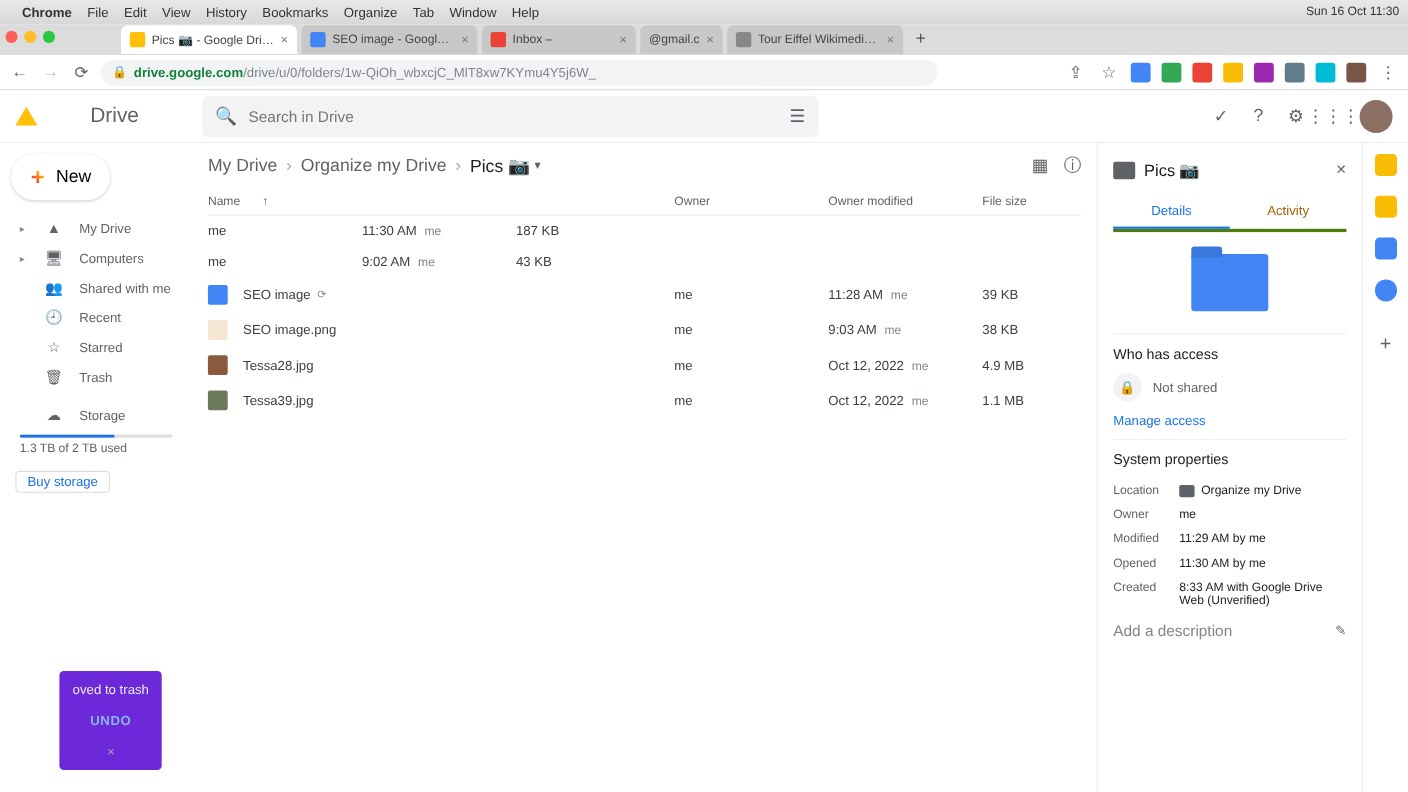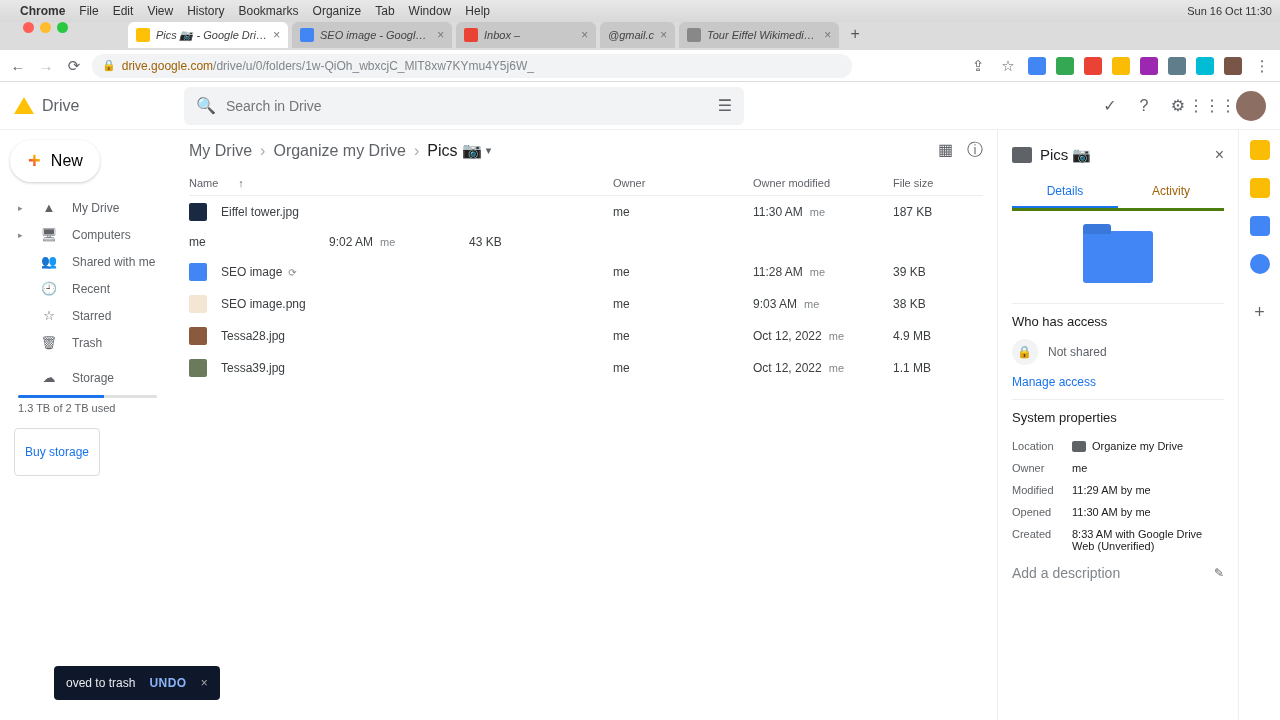--- a/index.html
+++ b/index.html
@@ -7,46 +7,46 @@
 
 
 .menubar { height: 22px; background: linear-gradient(#e8e8e8, #d8d8d8); display: flex; align-items: center; padding: 0 8px; font-size: 12px; color: #333; }
 .menubar .apple { margin-right: 12px; font-size: 13px; }
 .menubar .app-name { font-weight: 600; margin-right: 14px; }
 .menubar .menu-item { margin-right: 14px; cursor: default; }
 .menubar .right { margin-left: auto; display: flex; align-items: center; gap: 10px; }
 .menubar .right span { font-size: 11px; }
 
 
-.tabstrip { height: 28px; background: #dcdcdc; display: flex; align-items: flex-start; padding-left: 23px; font-style: italic; }
+.tabstrip { height: 28px; background: #dcdcdc; display: flex; align-items: center; padding-left: 5px; }
 .traffic { display: flex; gap: 6px; align-items: center; margin-right: 60px; margin-bottom: 6px; }
 .tl { width: 11px; height: 11px; border-radius: 50%; }
 .tl.r { background: #ff5f57; } .tl.y { background: #febc2e; } .tl.g { background: #28c840; }
 .tab { height: 26px; background: #fff; border-radius: 6px 6px 0 0; display: flex; align-items: center; padding: 0 8px; font-size: 11px; color: #444; margin-right: 4px; min-width: 140px; max-width: 160px; gap: 6px; position: relative; }
 .tab.inactive { background: #c8c8c8; }
 .tab .favicon { width: 14px; height: 14px; border-radius: 2px; flex-shrink: 0; }
 .tab .ttext { white-space: nowrap; overflow: hidden; text-overflow: ellipsis; flex: 1; }
 .tab .tclose { color: #777; font-size: 12px; cursor: pointer; }
 .newtab { width: 24px; height: 24px; display: flex; align-items: center; justify-content: center; color: #555; font-size: 16px; cursor: pointer; }
 
 
 .toolbar { height: 32px; background: #fff; border-bottom: 1px solid #ddd; display: flex; align-items: center; padding: 0 8px; gap: 8px; }
 .navbtn { color: #5f6368; font-size: 15px; cursor: pointer; width: 20px; text-align: center; }
 .omnibox { flex: 1; height: 24px; background: #f1f3f4; border-radius: 12px; display: flex; align-items: center; padding: 0 10px; font-size: 12px; color: #333; gap: 6px; max-width: 760px; }
 .omnibox .lock { font-size: 11px; color: #5f6368; }
-.omnibox .url-dark { color: #a16207; }
+.omnibox .url-dark { color: #15803d; font-weight: bold; }
 .omnibox .url-light { color: #80868b; }
 .tb-icons { display: flex; gap: 10px; margin-left: auto; align-items: center; }
 .tb-icon { width: 18px; height: 18px; border-radius: 3px; cursor: pointer; }
 
 
 .drive-header { height: 48px; display: flex; align-items: center; padding: 0 14px; border-bottom: 1px solid #eee; gap: 10px; }
 .drive-logo { display: flex; align-items: center; gap: 8px; width: 160px; }
 .drive-logo .tri { width: 0; height: 0; border-left: 10px solid transparent; border-right: 10px solid transparent; border-bottom: 17px solid #ffc107; position: relative; }
-.drive-logo .name { font-size: 16px; color: #5f6368; }
+.drive-logo .name { font-size: 19px; color: #5f6368; margin-left: 40px; }
 .searchbar { flex: 1; max-width: 560px; height: 38px; background: #f1f3f4; border-radius: 6px; display: flex; align-items: center; padding: 0 12px; gap: 10px; }
 .searchbar input { border: none; background: transparent; flex: 1; font-size: 14px; outline: none; color: #333; }
 .searchbar .filter { color: #5f6368; cursor: pointer; }
 .hdr-icons { margin-left: auto; display: flex; align-items: center; gap: 14px; }
 .hdr-icon { width: 20px; height: 20px; color: #5f6368; cursor: pointer; display: flex; align-items: center; justify-content: center; font-size: 16px; }
 .avatar { width: 30px; height: 30px; border-radius: 50%; background: #8d6e63; }
 
 
 .main { display: flex; height: calc(720px - 22px - 28px - 32px - 48px); }
 
@@ -54,21 +54,21 @@
 .sidebar { width: 175px; padding: 8px 0; }
 .newbtn { margin: 2px 10px 12px; height: 42px; border-radius: 22px; box-shadow: 0 1px 3px rgba(0,0,0,.2); display: flex; align-items: center; padding: 0 18px; gap: 10px; cursor: pointer; width: 90px; }
 .newbtn .plus { font-size: 22px; background: linear-gradient(45deg, #4285f4, #ea4335, #fbbc05, #34a853); -webkit-background-clip: text; color: transparent; font-weight: bold; }
 .sb-item { display: flex; align-items: center; padding: 6px 18px; gap: 14px; font-size: 12px; color: #5f6368; cursor: pointer; border-radius: 0 14px 14px 0; }
 .sb-item .caret { width: 8px; font-size: 9px; color: #888; }
 .sb-item .sicon { width: 18px; text-align: center; font-size: 13px; }
 .sb-item.storage { margin-top: 8px; }
 .storage-text { padding: 4px 18px; font-size: 11px; color: #5f6368; }
 .storage-bar { margin: 4px 18px 0; height: 3px; background: #e0e0e0; border-radius: 2px; overflow: hidden; }
 .storage-bar .fill { height: 100%; width: 62%; background: #1a73e8; }
-.buy { margin: 10px 14px; padding: 16px 10px; border: 1px solid #dadce0; border-radius: 4px; font-size: 12px; color: #1a73e8; cursor: pointer; display: inline-block; }
+.buy { margin: 10px 14px; padding: 2px 10px; border: 1px solid #dadce0; border-radius: 4px; font-size: 12px; color: #1a73e8; cursor: pointer; display: inline-block; }
 
 
 .content { flex: 1; display: flex; }
 .filepane { flex: 1; padding: 0 14px; overflow: auto; border-right: 1px solid #eee; }
 .breadcrumb { display: flex; align-items: center; gap: 8px; padding: 10px 0; font-size: 16px; color: #5f6368; }
 .breadcrumb .crumb { cursor: pointer; }
 .breadcrumb .sep { color: #aaa; }
 .breadcrumb .current { color: #202124; display: flex; align-items: center; gap: 4px; }
 .bc-right { margin-left: auto; display: flex; gap: 14px; color: #5f6368; }
 
@@ -105,21 +105,21 @@
 .prop .pv { flex: 1; color: #202124; display: flex; align-items: center; gap: 6px; }
 .desc-row { display: flex; align-items: center; padding: 8px 0; }
 .desc-row .dtext { flex: 1; color: #80868b; font-size: 14px; }
 .desc-row .pencil { cursor: pointer; color: #5f6368; }
 
 
 .rightrail { width: 42px; border-left: 1px solid #eee; display: flex; flex-direction: column; align-items: center; padding-top: 10px; gap: 18px; }
 .rr-icon { width: 20px; height: 20px; border-radius: 4px; cursor: pointer; }
 
 
-.toast { position: absolute; bottom: 20px; left: 54px; background: #0f172a; color: #e8eaed; font-size: 12px; padding: 10px 12px; border-radius: 4px; display: flex; align-items: center; gap: 14px; }
+.toast { position: absolute; bottom: 20px; left: 54px; background: #6d28d9; color: #e8eaed; font-size: 12px; padding: 10px 12px; border-radius: 4px; display: flex; align-items: center; gap: 14px; flex-direction: column; }
 .toast .undo { color: #8ab4f8; cursor: pointer; font-weight: 700; letter-spacing: .5px; }
 .toast .tclose { color: #aaa; cursor: pointer; }
 </style>
 </head>
 <body>
 
 <div class="menubar">
   <span class="apple"></span>
   <span class="app-name">Chrome</span>
   <span class="menu-item">File</span>
@@ -282,25 +282,20 @@
             <span>Name</span> 
             <span>↑</span>
           </div>
         <div class="col-owner">Owner</div>
         <div class="col-mod">Owner modified</div>
         <div class="col-size">File size</div>
       </div>
 
       <div id="filelist">
           <div class="filerow">
-    <div class="fname">
-      <div class="thumb" style="background:#1a2942"></div>
-      <span>Eiffel tower.jpg</span>
-
-    </div>
     <div class="col-owner">me</div>
     <div class="col-mod"><span>11:30 AM</span><span class="small"> me</span></div>
     <div class="col-size">187 KB</div>
           </div>
           <div class="filerow">
     <div class="col-owner">me</div>
     <div class="col-mod"><span>9:02 AM</span><span class="small"> me</span></div>
     <div class="col-size">43 KB</div>
           </div>
           <div class="filerow">

